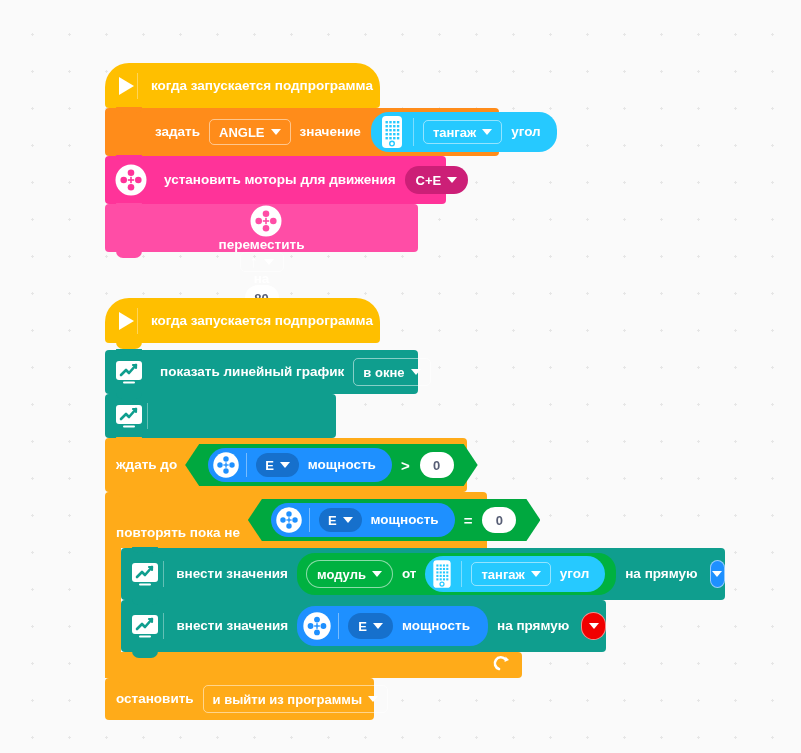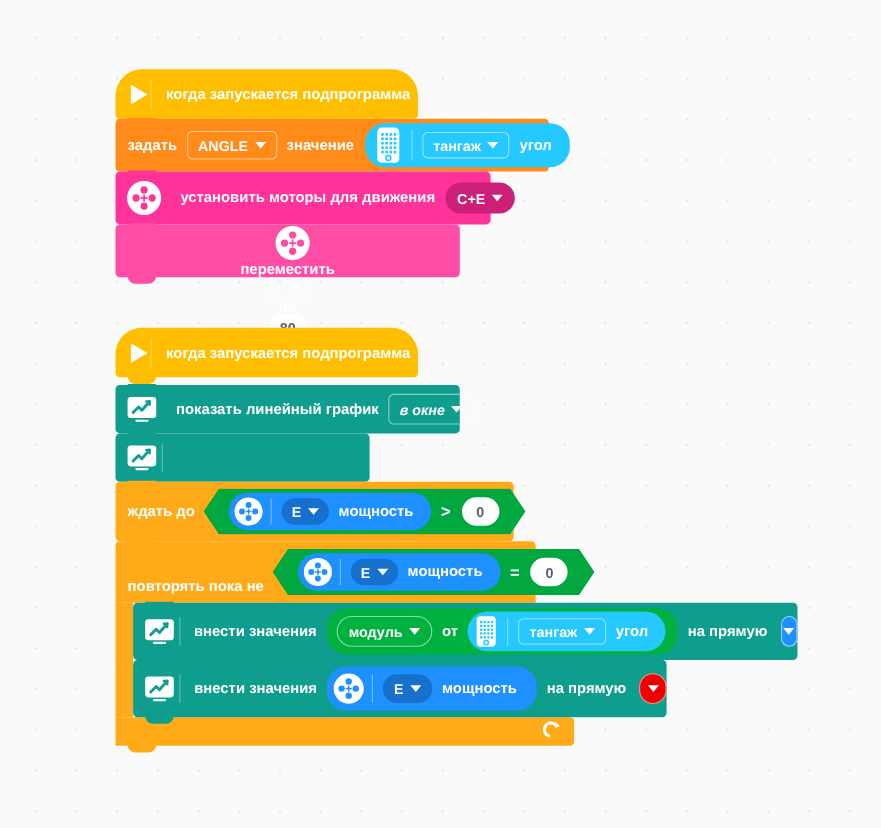--- a/index.html
+++ b/index.html
@@ -122,21 +122,21 @@
   <div class="blk" style="left:105px; top:63px; width:275px; height:45px; background:#ffbf00;
               border-radius:24px 24px 4px 4px;">
     <div style="position:absolute; left:11px; bottom:-6px; width:26px; height:7px; background:#ffbf00; border-radius:0 0 8px 8px;"></div>
     <span class="icon" style="margin-left:10px;">
       <span class="play-tri"></span>
     </span>
     <span class="icon-sep"></span>
     <span class="lbl">когда запускается подпрограмма</span>
   </div>
 
-  <div class="blk stack" style="left:105px; top:108px; width:394px; height:48px; background:#ff8c1a;">
+  <div class="blk stack" style="left:105px; top:108px; width:394px; height:48px; background:#ff8c1a;padding-left:39px;">
     <span class="lbl" style="margin-left:5px;">задать</span>
     <span class="field outline" style="height:26px;">
       <span>ANGLE</span>
       <span class="caret"></span>
     </span>
     <span class="lbl">значение</span>
 
     <span class="reporter" style="background:#26c9ff; height:40px; padding-left:6px; padding-right:10px; margin-left:4px;">
       <span class="icon">
         <svg class="hub-ico" viewBox="0 0 30 34" xmlns="http://www.w3.org/2000/svg">
@@ -235,21 +235,21 @@
     <span class="icon" style="margin-left:9px;">
       <svg class="chart-ico" viewBox="0 0 30 26" xmlns="http://www.w3.org/2000/svg">
         <rect x="2" y="2" width="26" height="19" rx="3" fill="#fff"></rect>
         <polyline points="7,16 12,11 15,14 22,6" fill="none" stroke="#0f9e8e" stroke-width="2.6" stroke-linecap="round" stroke-linejoin="round"></polyline>
         <polyline points="19,6 22,6 22,9" fill="none" stroke="#0f9e8e" stroke-width="2.2" stroke-linecap="round" stroke-linejoin="round"></polyline>
         <rect x="9" y="22.5" width="12" height="2" rx="1" fill="#fff"></rect>
       </svg>
     </span>
     <span class="icon-sep"></span>
     <span class="lbl">показать линейный график</span>
-    <span class="field outline" style="height:28px;font-style:italic;">
+    <span class="field outline" style="height:28px;">
       <span>в окне</span>
       <span class="caret"></span>
     </span>
   </div>
 
   <div class="blk stack" style="left:105px; top:394px; width:231px; height:44px; background:#0f9e8e;">
     <span class="icon" style="margin-left:9px;">
       <svg class="chart-ico" viewBox="0 0 30 26" xmlns="http://www.w3.org/2000/svg">
         <rect x="2" y="2" width="26" height="19" rx="3" fill="#fff"></rect>
         <polyline points="7,16 12,11 15,14 22,6" fill="none" stroke="#0f9e8e" stroke-width="2.6" stroke-linecap="round" stroke-linejoin="round"></polyline>
@@ -421,14 +421,22 @@
       </span>
       <span class="lbl">мощность</span>
     </span>
 
     <span class="lbl">на прямую</span>
     <span class="swatch" style="background:#f00000;">
       <span class="caret"></span>
     </span>
   </div>
 
+  <div class="blk" style="left:105px; top:678px; width:269px; height:42px; background:#ffab19; border-radius:4px;">
+    <div style="position:absolute; left:11px; top:-1px; width:26px; height:6px; background:#ffab19; border-radius:0 0 7px 7px;"></div>
+    <span class="lbl" style="margin-left:5px;">остановить</span>
+    <span class="field outline" style="height:28px;">
+      <span>и выйти из программы</span>
+      <span class="caret"></span>
+    </span>
+  </div>
 
 </div>
 
 </body></html>

